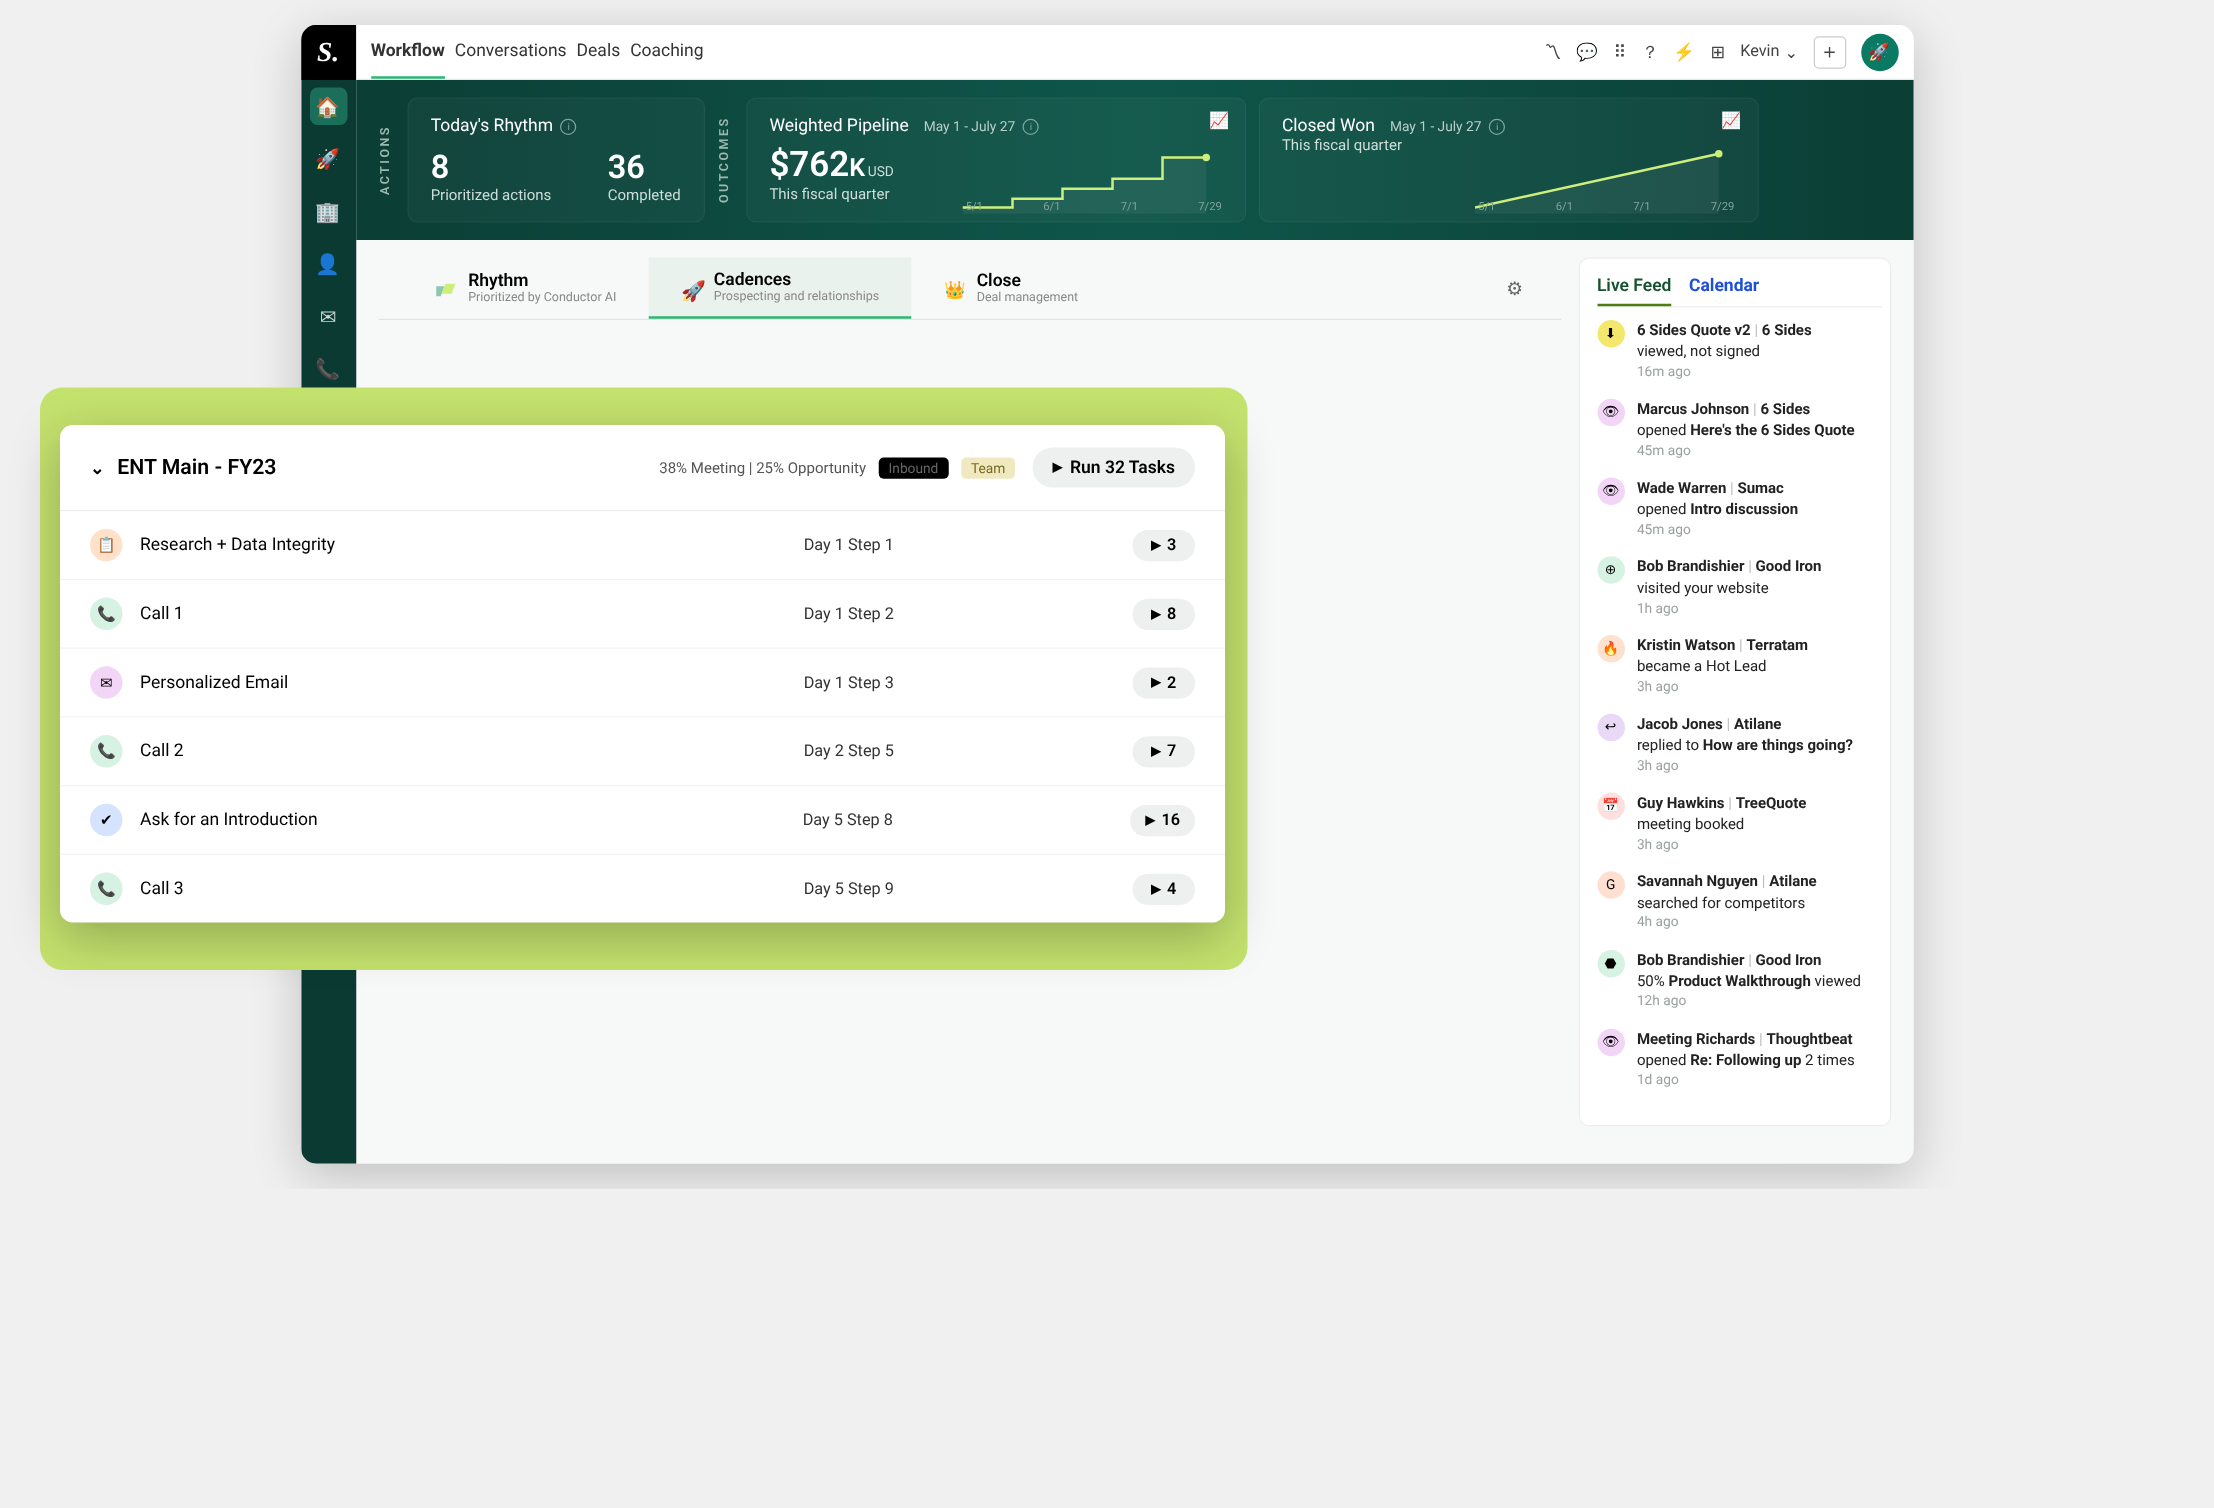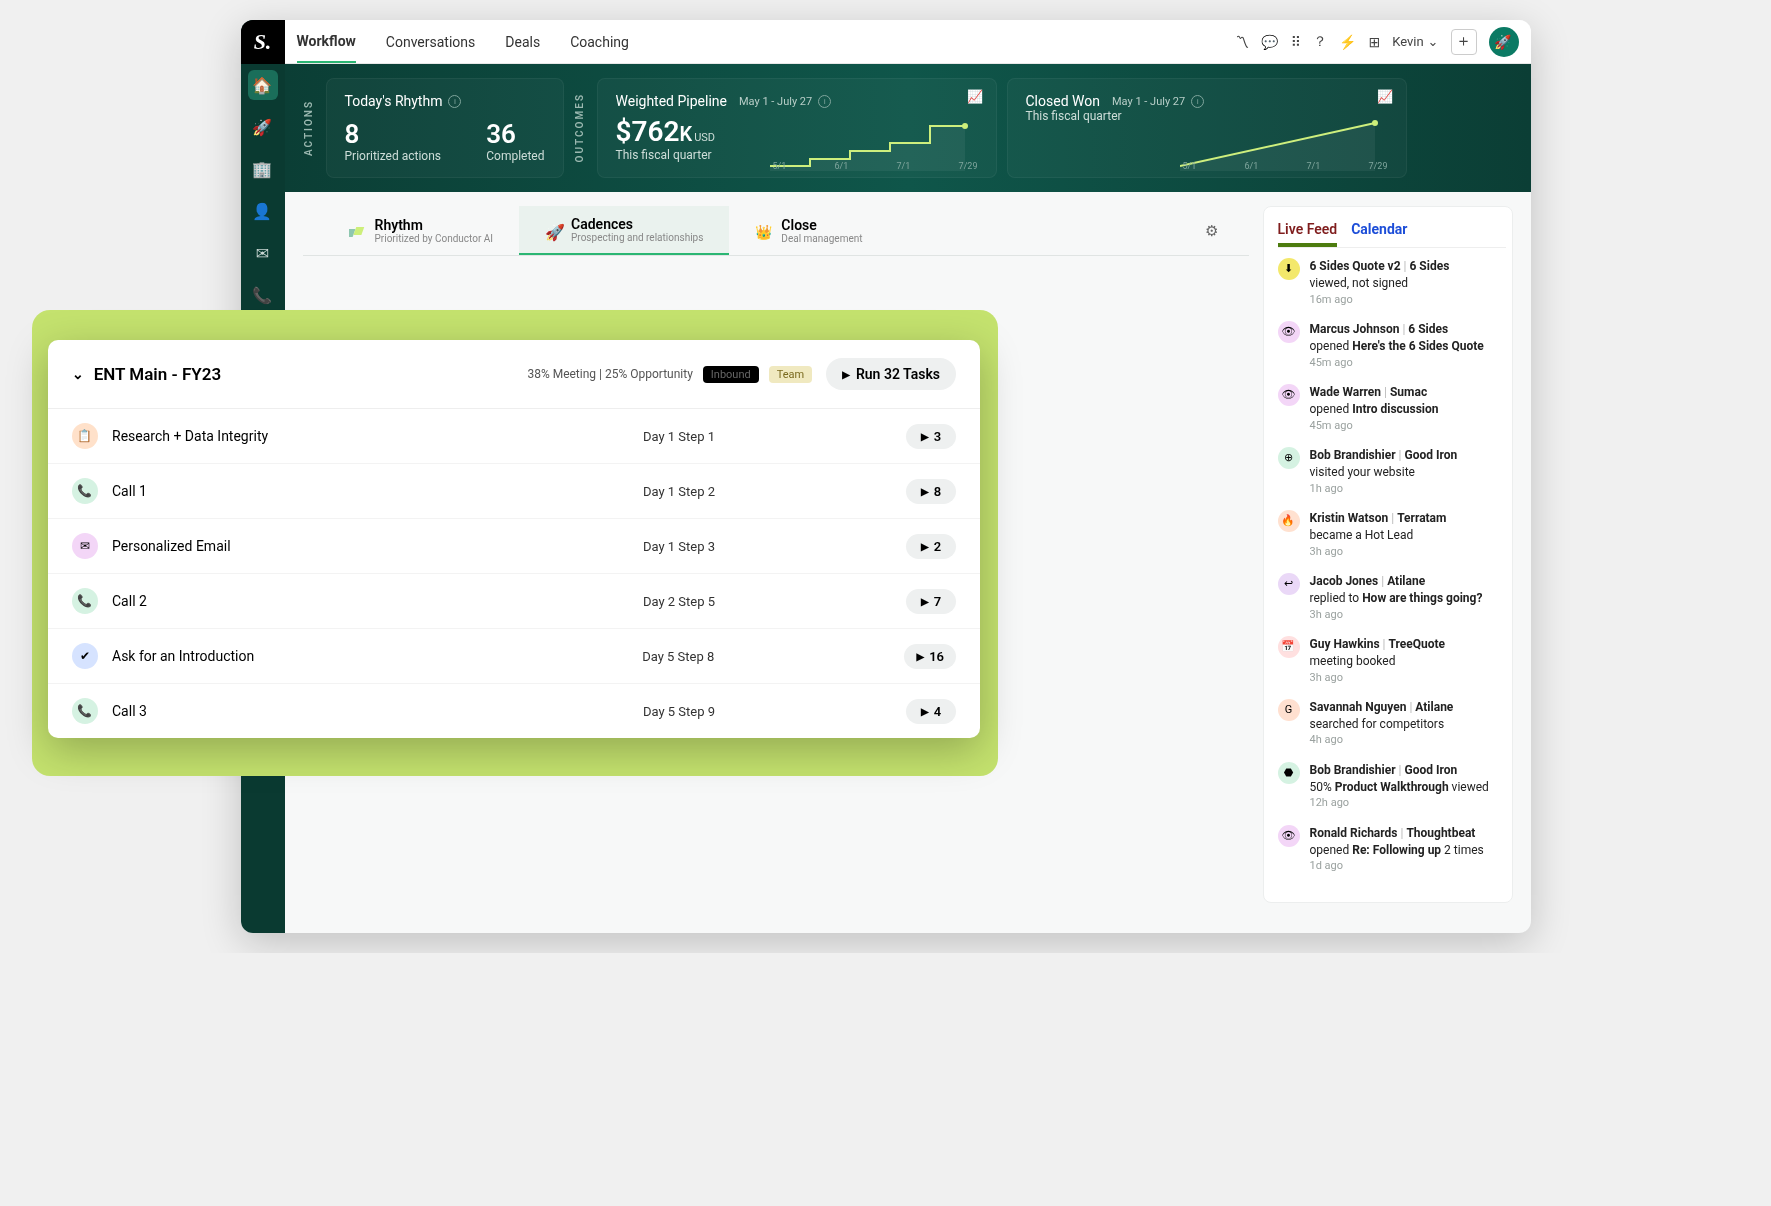--- a/index.html
+++ b/index.html
@@ -5,21 +5,21 @@
 * { box-sizing: border-box; margin: 0; padding: 0; font-family: -apple-system, BlinkMacSystemFont, "Segoe UI", Roboto, Helvetica, Arial, sans-serif; }
 body { background: #f0f0f0; padding: 20px; position: relative; }
 .app-shell { width: 1290px; margin: 0 auto; background: #f7f8f8; border-radius: 12px; box-shadow: 0 10px 40px rgba(0,0,0,0.2); overflow: hidden; position: relative; }
 .app-row { display: flex; }
 .left-rail { width: 44px; background: #0a3a31; display: flex; flex-direction: column; align-items: center; padding-top: 0; }
 .logo-cell { width: 44px; height: 44px; background: #000; display: flex; align-items: center; justify-content: center; color: #fff; font-size: 22px; font-weight: 700; font-style: italic; font-family: Georgia, serif; }
 .rail-icon { width: 30px; height: 30px; margin: 6px 0; display: flex; align-items: center; justify-content: center; color: #c9d6d3; border-radius: 6px; cursor: pointer; }
 .rail-icon.active { background: #1a6e5a; color: #fff; }
 .main-col { flex: 1; display: flex; flex-direction: column; }
 .top-bar { height: 44px; background: #fff; display: flex; align-items: center; padding: 0 12px; border-bottom: 1px solid #e8e8e8; gap: 18px; }
-.top-nav { display: flex; gap: 30px; align-items: center; }
+.top-nav { display: flex; gap: 8px; }
 .top-nav-item { font-size: 14px; color: #333; padding: 12px 0; cursor: pointer; }
 .top-nav-item.active { font-weight: 700; border-bottom: 2px solid #2bb673; }
 .search { flex: 0 0 510px; margin-left: 6px; position: relative; }
 .search input { width: 100%; height: 30px; border: 1px solid #dcdcdc; border-radius: 4px; padding: 0 30px 0 10px; font-size: 13px; }
 .search .sicon { position: absolute; right: 8px; top: 6px; font-size: 14px; color: #444; }
 .top-icons { margin-left: auto; display: flex; align-items: center; gap: 12px; font-size: 14px; color: #444; }
 .user-chip { display: flex; align-items: center; gap: 4px; font-size: 13px; }
 .plus-btn { width: 26px; height: 26px; border: 1px solid #ccc; border-radius: 4px; display: flex; align-items: center; justify-content: center; font-size: 16px; }
 .rocket-avatar { width: 30px; height: 30px; border-radius: 50%; background: #0b7a64; display: flex; align-items: center; justify-content: center; color: #c6e9a8; font-size: 14px; }
 
@@ -50,21 +50,21 @@
 .tab3 { display:flex; align-items:center; gap:8px; padding:10px 26px; cursor:pointer; }
 .tab3.active { background:#eaf2ee; border-bottom:2px solid #2bb673; }
 .tab3 .ticon { width:18px; height:14px; }
 .tab3 .tlabel { font-size:14px; font-weight:600; }
 .tab3 .tsub { font-size:10px; color:#888; }
 .settings-icon { margin-left:auto; padding:10px; color:#666; font-size:15px; align-self:center; }
 
 .right-panel { width: 250px; background:#fff; border:1px solid #eceeee; border-radius:8px; padding:14px 6px 14px 14px; }
 .feed-tabs { display:flex; gap:14px; margin-bottom:10px; border-bottom:1px solid #eee;}
 .feed-tab { font-size:14px; padding-bottom:6px; cursor:pointer; color:#1d4ed8;font-weight:bold; }
-.feed-tab.active { color:#7f1d1d; font-weight:600; border-bottom:4px solid #4d7c0f; }
+.feed-tab.active { color:#14532d; font-weight:600; border-bottom:2px solid #4d7c0f; }
 .feed-item { display:flex; gap:10px; margin-bottom:14px; font-size:12px; line-height:1.4; }
 .feed-icon { width:22px; height:22px; border-radius:50%; flex:0 0 22px; display:flex; align-items:center; justify-content:center; font-size:11px; }
 .feed-body .line1 { color:#222; }
 .feed-body .bold { font-weight:700; }
 .feed-body .time { color:#9aa19f; font-size:11px; }
 
 
 .floater-wrap { position:absolute; left:48px; top:340px; z-index:50; }
 .green-shadow { position:absolute; left:-16px; top:-30px; width:966px; height:466px; background:#c4e26e; border-radius:18px; z-index:1; }
 .cadence-modal { position:relative; z-index:2; width:932px; background:#fff; border-radius:10px; box-shadow:0 12px 40px rgba(0,0,0,0.25); }
@@ -289,21 +289,21 @@
                 <div class="feed-icon" style="background: rgb(213, 242, 226);">⬣</div>
                 <div class="feed-body">
                   <div class="line1"><span class="bold">Bob Brandishier</span> <span style="color:#bbb">|</span> <span class="bold">Good Iron</span></div>
                   <div class="line1">50% <span class="bold">Product Walkthrough</span> viewed</div>
                   <div class="time">12h ago</div>
                 </div>
               </div>
               <div class="feed-item">
                 <div class="feed-icon" style="background: rgb(243, 214, 247);">👁</div>
                 <div class="feed-body">
-                  <div class="line1"><span class="bold">Ronald Richards</span> <span style="color:#bbb">|</span> <span class="bold">Thoughtbeat</span></div>
+                  <div class="line1"><span class="bold">Meeting Richards</span> <span style="color:#bbb">|</span> <span class="bold">Thoughtbeat</span></div>
                   <div class="line1">opened <span class="bold">Re: Following up</span> 2 times</div>
                   <div class="time">1d ago</div>
                 </div>
               </div>
             </div>
       </div>
     </div>
 
   </div>
  </div>

